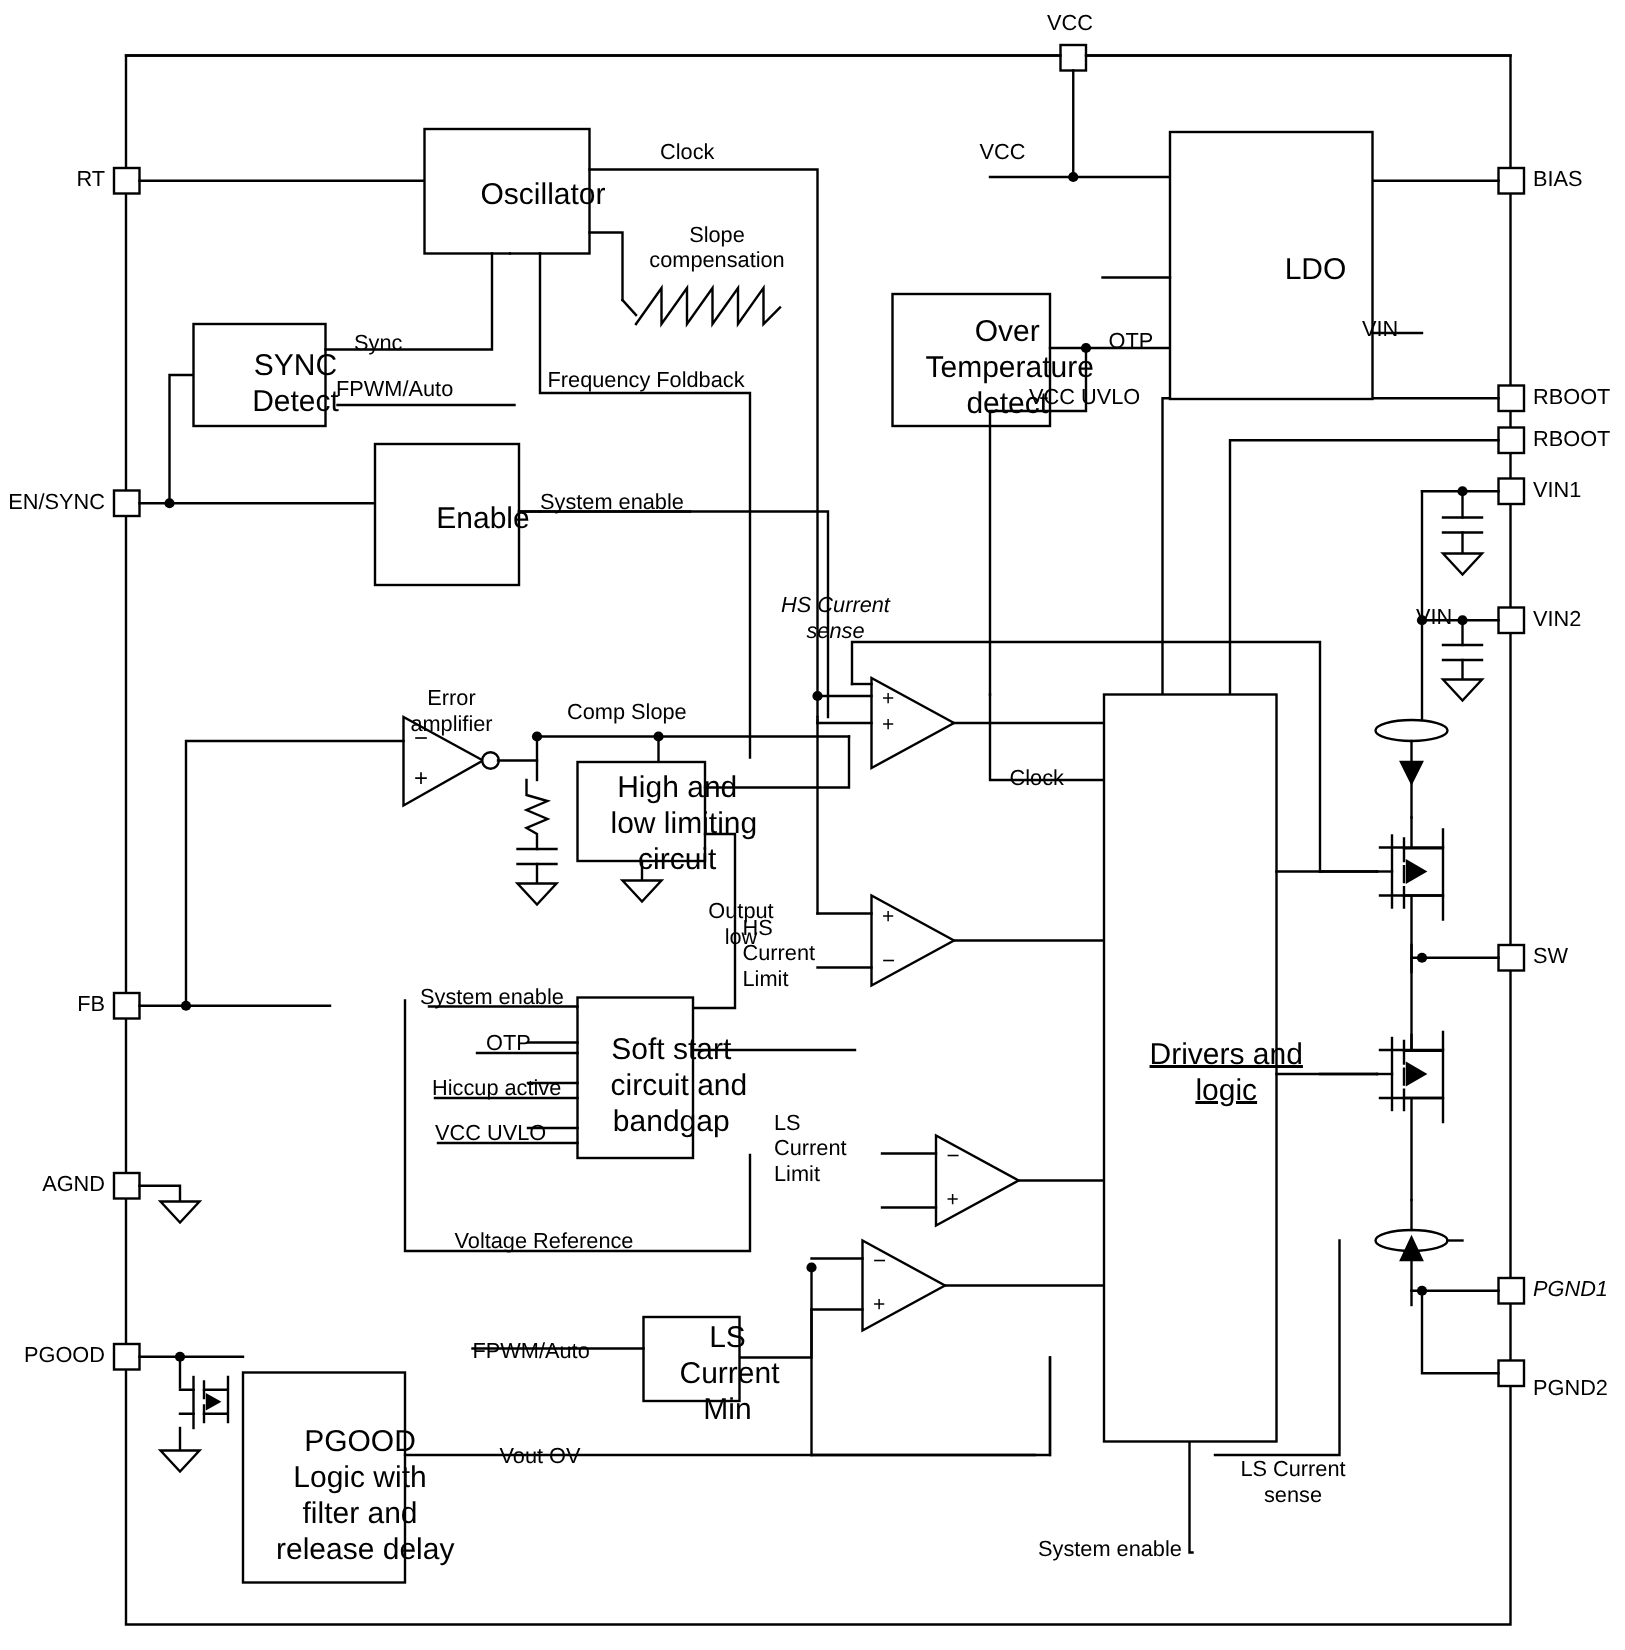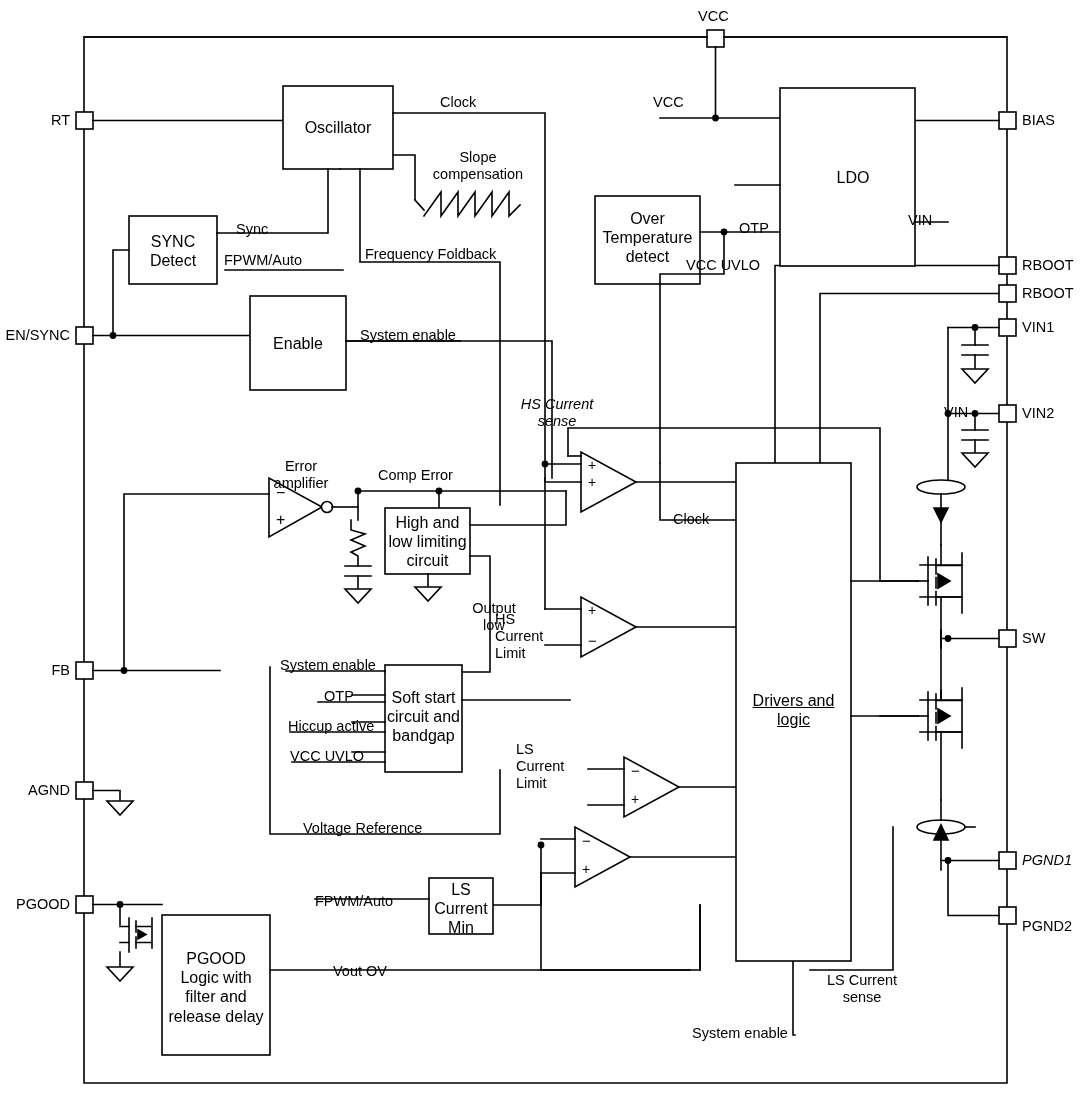--- a/index.html
+++ b/index.html
@@ -28,25 +28,26 @@
     font-size: 14.5px;
     color: #000000;
     white-space: pre;
     line-height: 1.16;
   }
   .lbl.c { text-align: center; }
   .lbl.r { text-align: left; }
   .blk-label {
     position: absolute;
     font-family: "Liberation Sans", sans-serif;
-    font-size: 16px;
+    font-size: 20px;
     color: #000;
     text-align: center;
     line-height: 1.2;
     white-space: pre;
+    margin-left: 24px;
   }
 </style>
 </head>
 <body>
 
 <div id="canvas">
 
   <svg width="1083" height="1100" viewBox="0 0 1083 1100">
     <g fill="none" stroke="#000000" stroke-width="1.6" stroke-linecap="square">
 
@@ -318,21 +319,21 @@
 
   <div class="lbl" style="left:440px; top:94px;">Clock</div>
   <div class="lbl c" style="left:420px; top:149px; width:116px;">Slope
 compensation</div>
   <div class="lbl" style="left:236px; top:221px;">Sync</div>
   <div class="lbl" style="left:224px; top:252px;">FPWM/Auto</div>
   <div class="lbl" style="left:365px; top:246px;">Frequency Foldback</div>
   <div class="lbl" style="left:360px; top:327px;">System enable</div>
   <div class="lbl c" style="left:265px; top:446px; width:72px;margin-top:12px;">Error
 amplifier</div>
-  <div class="lbl" style="left:378px; top:467px;">Comp Error</div>
+  <div class="lbl" style="left:378px; top:467px;">Comp Slope</div>
   <div class="lbl c" style="left:509px; top:396px; width:96px;font-style:italic;">HS Current
 sense</div>
   <div class="lbl" style="left:673px; top:511px;">Clock</div>
   <div class="lbl c" style="left:443px; top:600px; width:54px;margin-left:24px;">Output
 low</div>
   <div class="lbl r" style="left:495px; top:611px; width:68px;">HS
 Current
 Limit</div>
   <div class="lbl" style="left:280px; top:657px;">System enable</div>
   <div class="lbl" style="left:324px; top:688px;">OTP</div>

